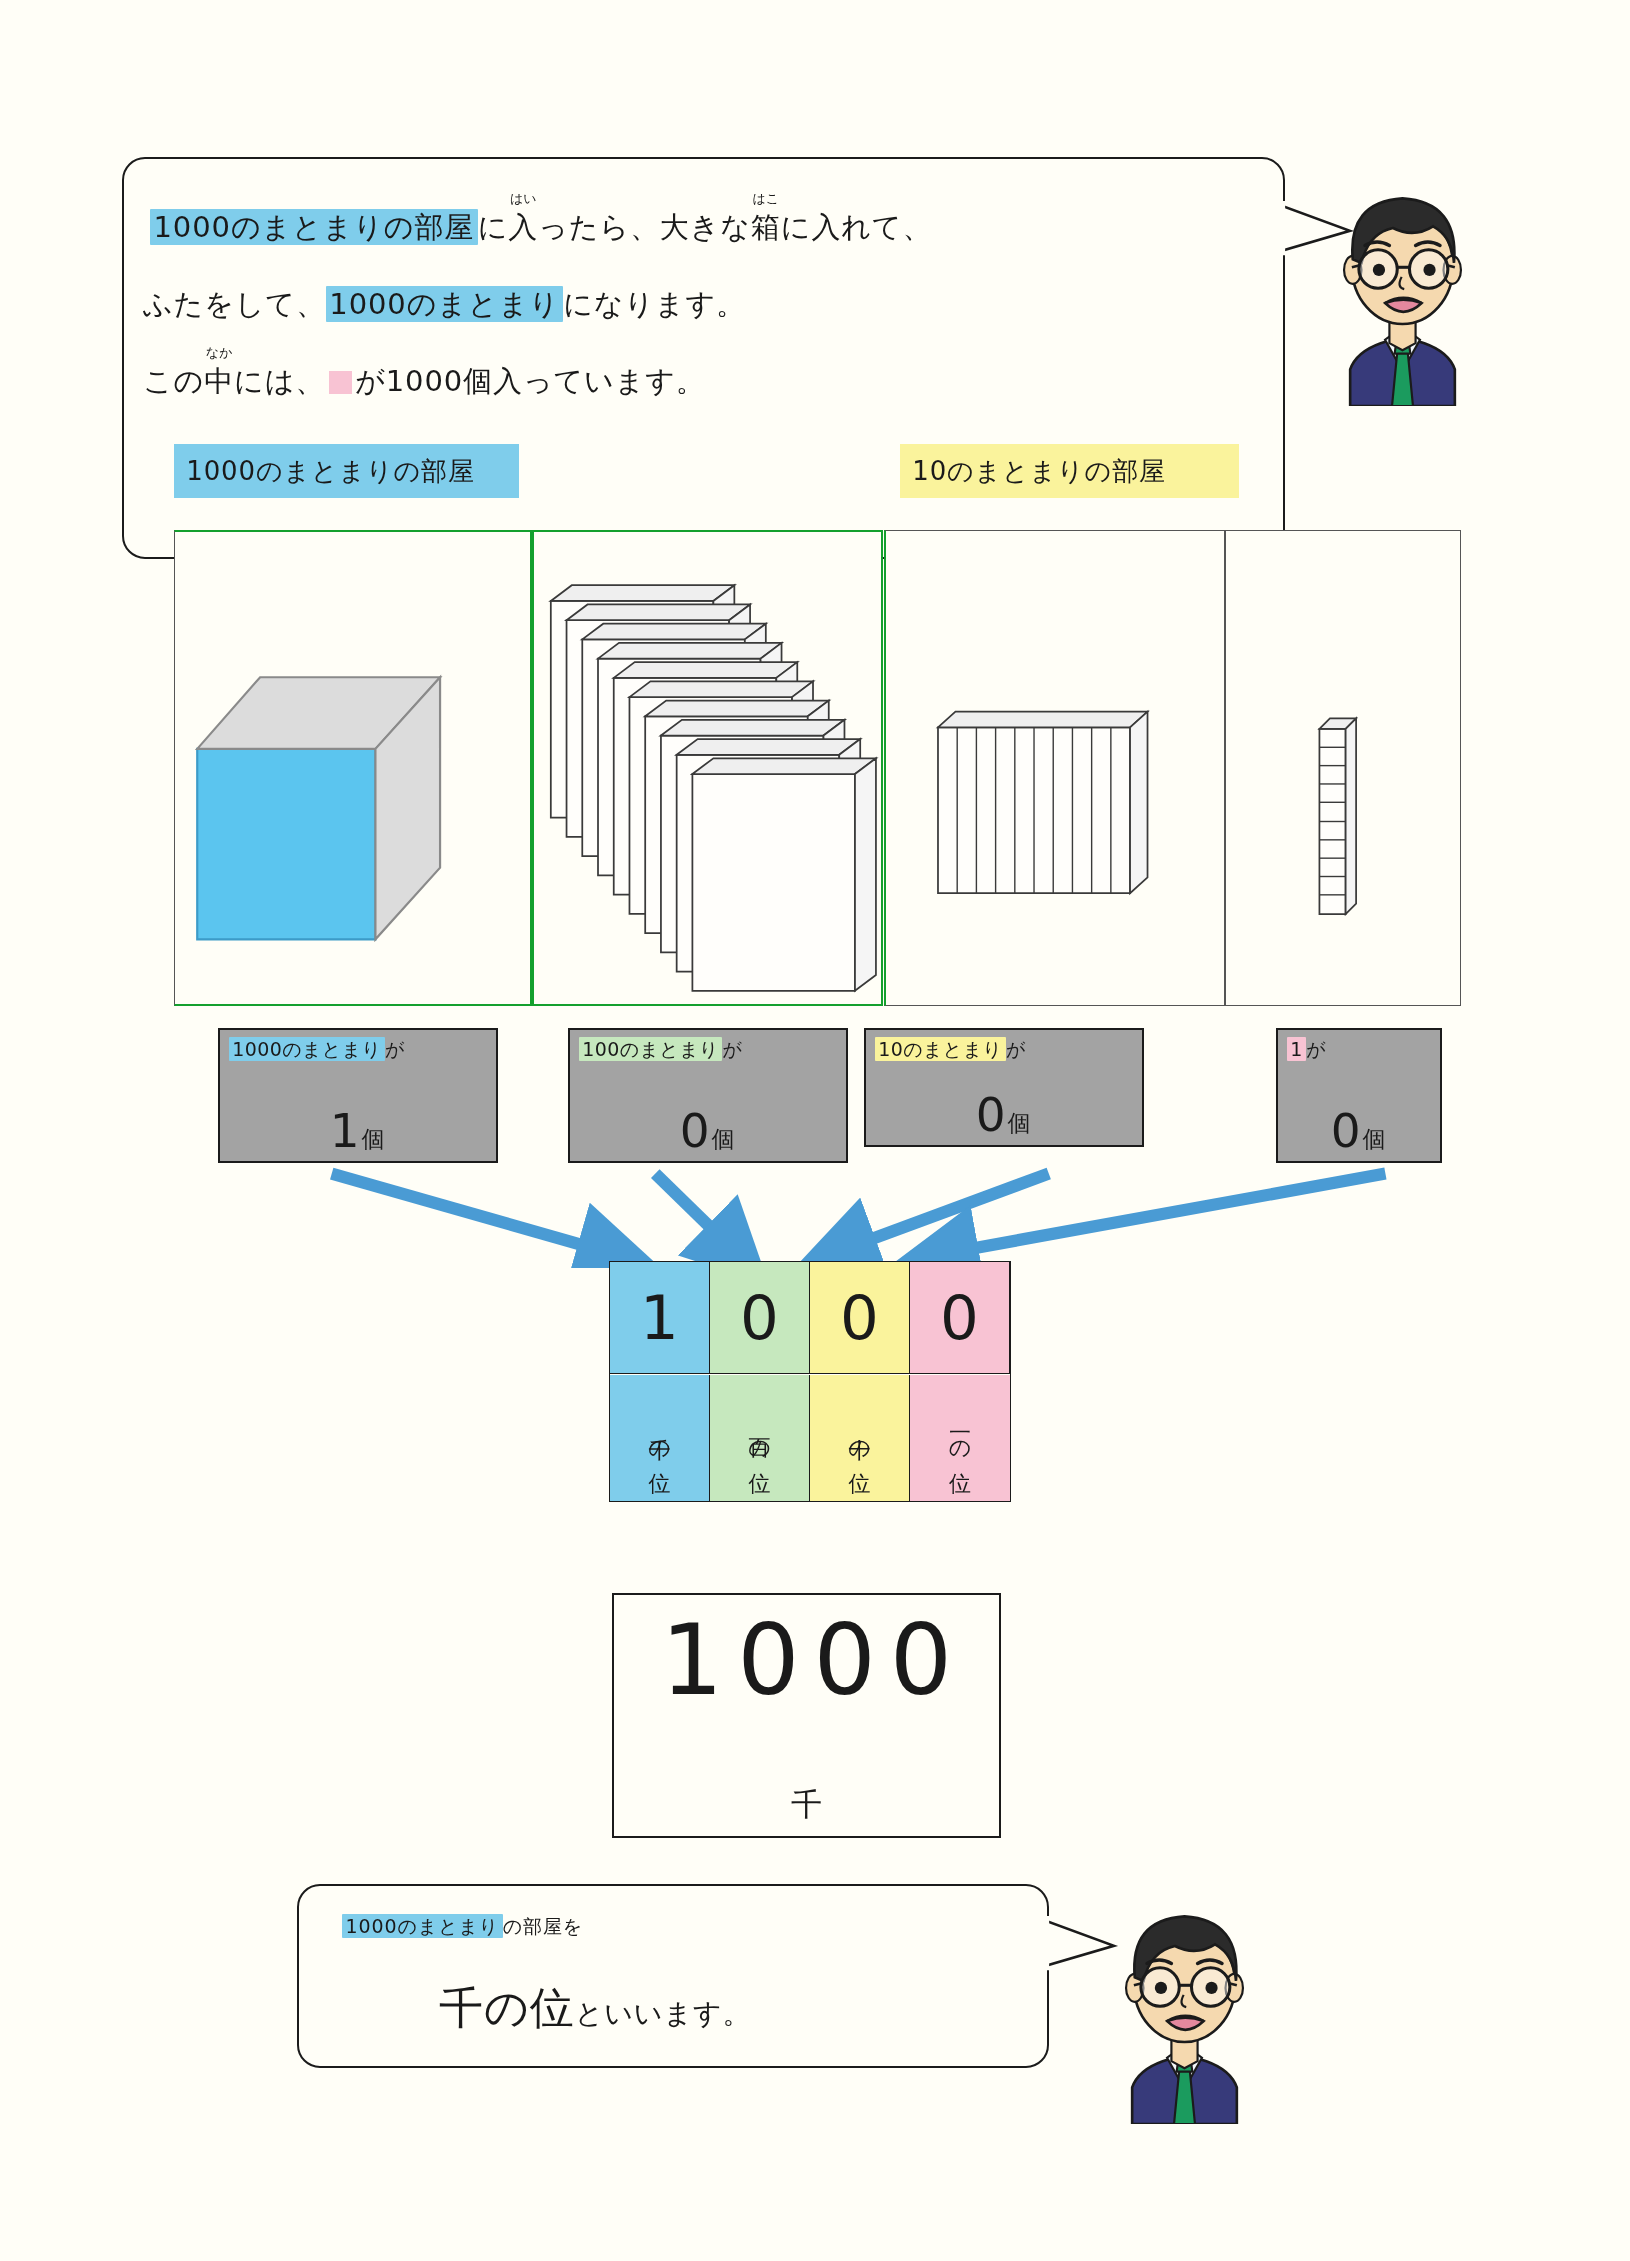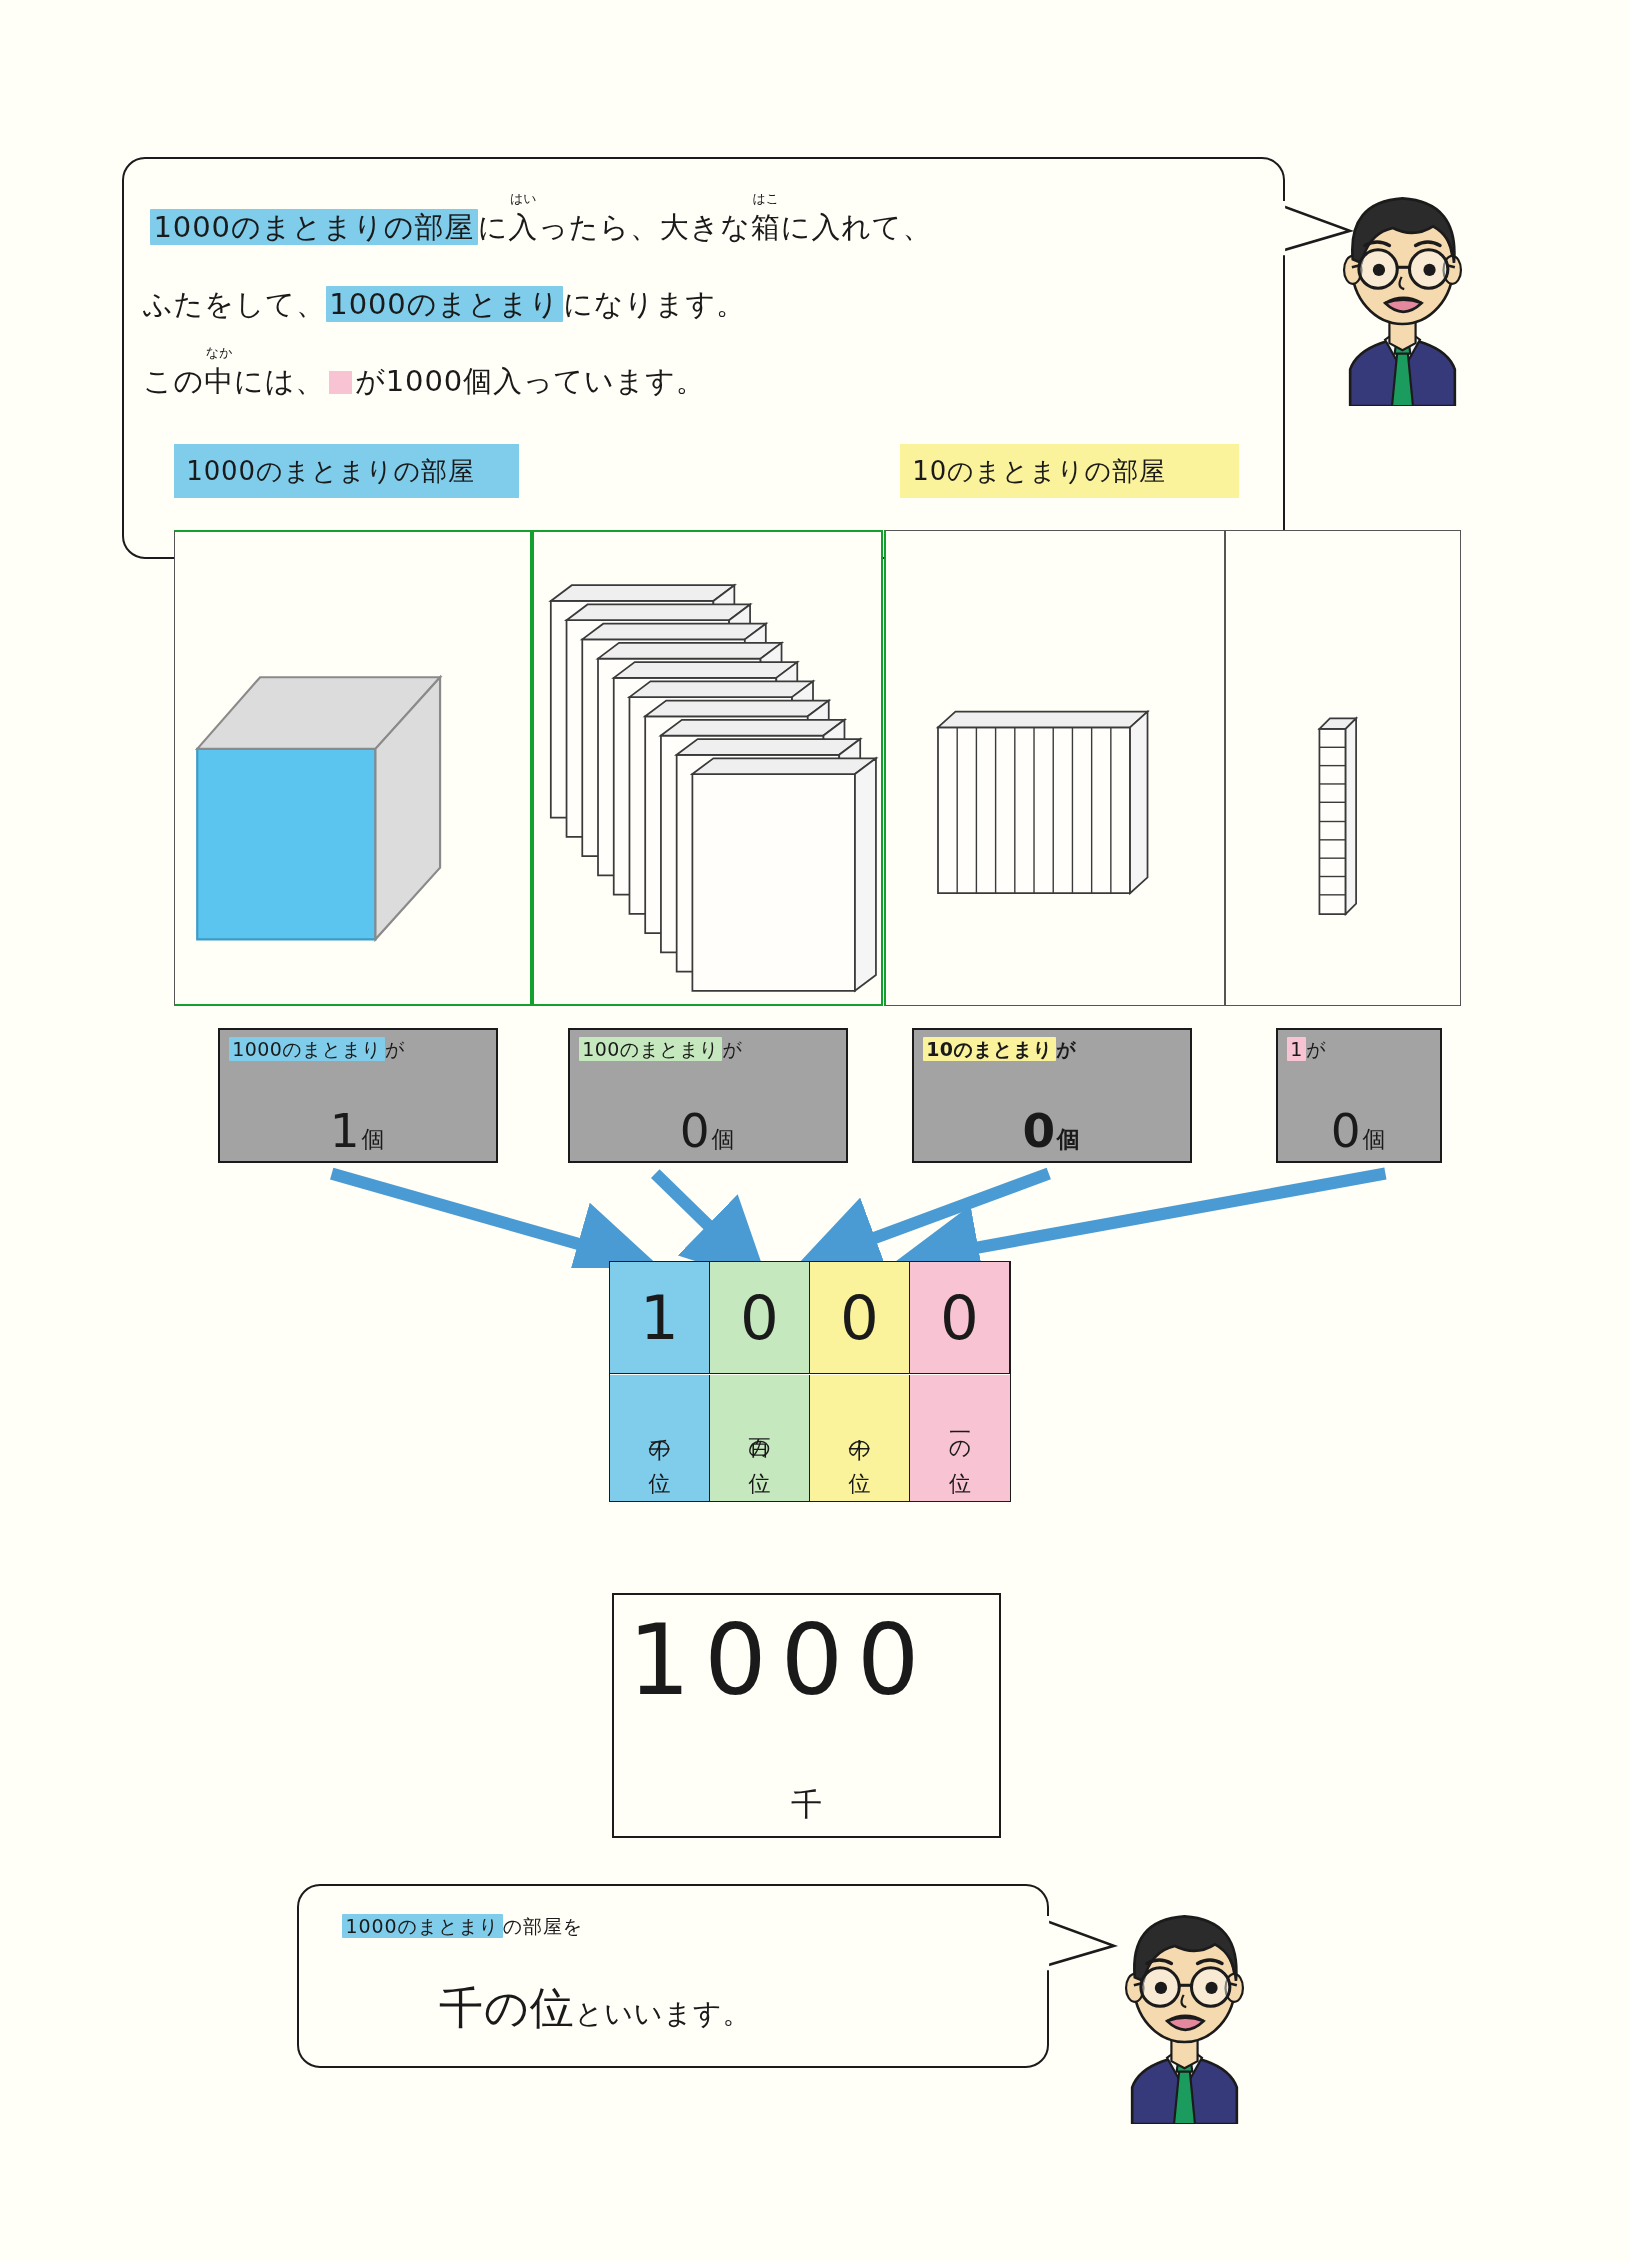--- a/index.html
+++ b/index.html
@@ -132,20 +132,21 @@
   
   .answer-box{
     position:absolute;
     border:2.6px solid #1b1b1b;
     background:#FFFEF7;
     box-sizing:border-box;
   }
   .answer-num{
     position:absolute;
     left:0;right:0;top:15.7px;
+    text-align:center;
     font-size:98px;
     letter-spacing:14px;
     text-indent:14px;
     line-height:1;
   }
   .answer-kanji{
     position:absolute;
     left:0;right:0;bottom:10.5px;
     text-align:center;
     font-size:31px;
@@ -343,21 +344,21 @@
 
   <div class="cbox" style="left:568px;top:1028px;width:280px;height:135px;">
     <div class="cbox-top">
       <span class="hl hl-green">100のまとまり</span><span>が</span>
     </div>
     <div class="cbox-num">
       <span>0</span><span class="unit">個</span>
     </div>
   </div>
 
-  <div class="cbox" style="left:912px;top:1028px;width:280px;height:135px;font-weight:bold;">
+  <div class="cbox" style="left:864px;top:1028px;width:280px;height:119px;">
     <div class="cbox-top">
       <span class="hl hl-yellow">10のまとまり</span><span>が</span>
     </div>
     <div class="cbox-num">
       <span>0</span><span class="unit">個</span>
     </div>
   </div>
 
   <div class="cbox" style="left:1259px;top:1028px;width:166px;height:135px;margin-left:17px;">
     <div class="cbox-top">

